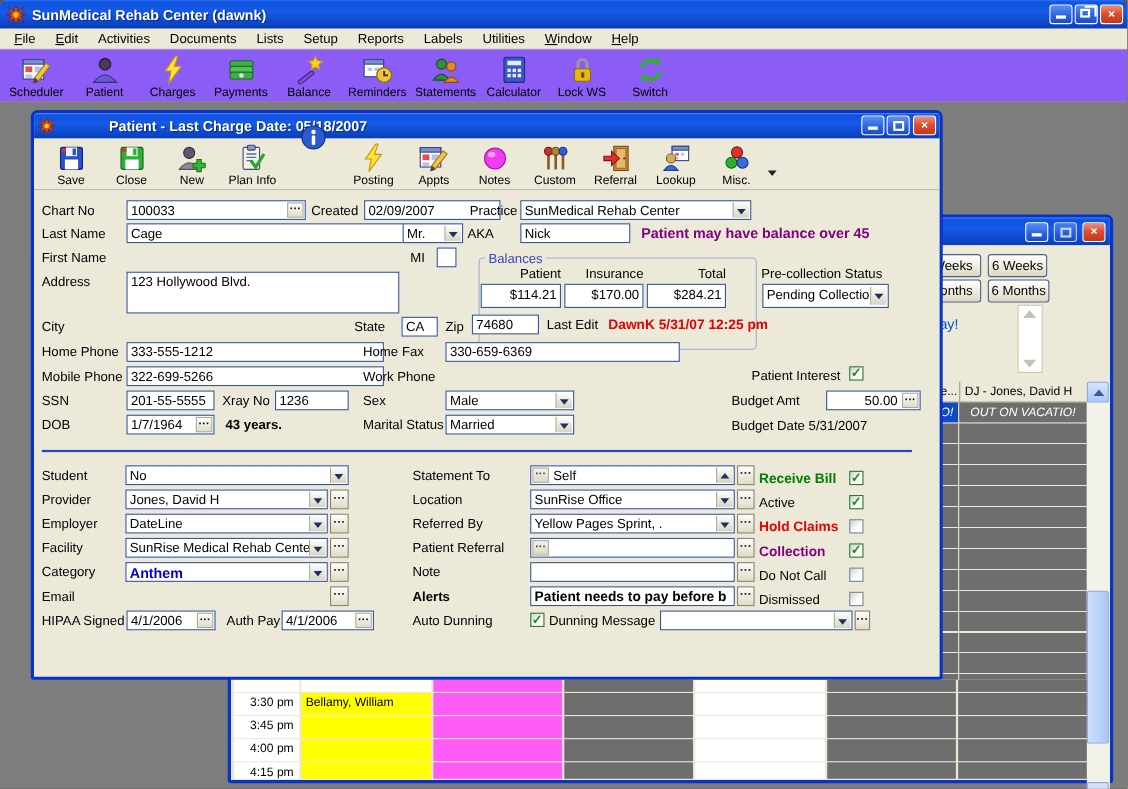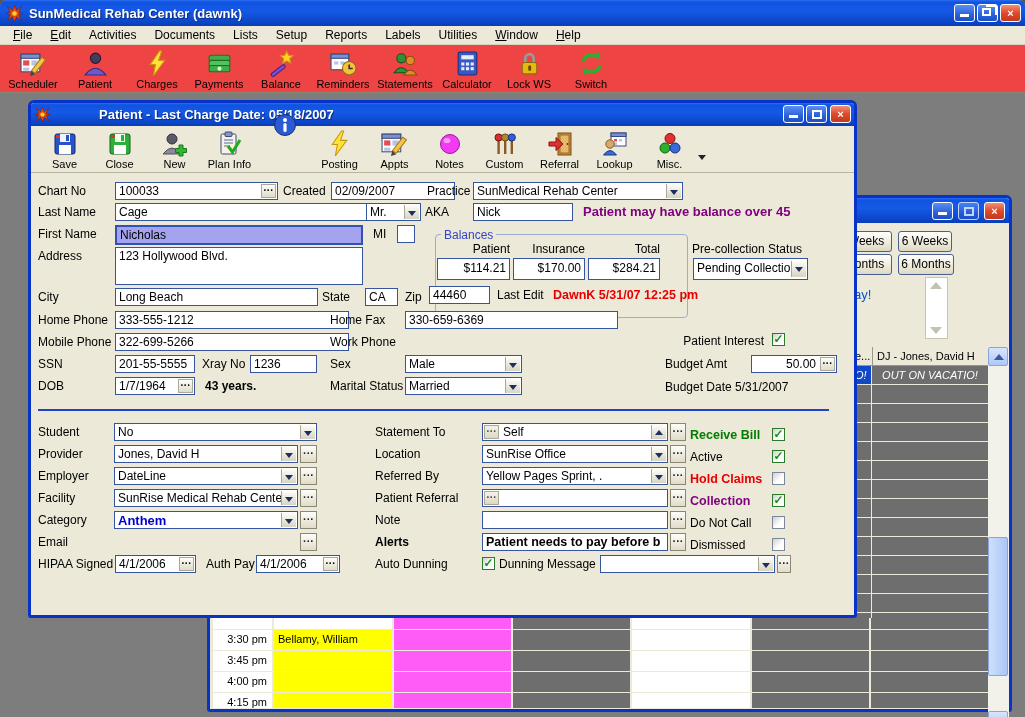--- a/index.html
+++ b/index.html
@@ -12,21 +12,21 @@
   .win-btn{position:absolute;width:21px;height:18px;border:1px solid #fff;border-radius:3px;background:linear-gradient(180deg,#5a8ff5,#2c62d8 60%,#1b4ec4);color:#fff;font-size:11px;font-weight:bold;text-align:center;line-height:16px;}
   .win-btn.close{background:linear-gradient(180deg,#f09078,#dd4a2c 50%,#c23a1c);}
   .min-glyph{position:absolute;left:5px;bottom:4px;width:9px;height:3px;background:#fff;}
   .max-glyph{position:absolute;left:5px;top:4px;width:10px;height:9px;border:2px solid #fff;}
   .rst-glyph{position:absolute;left:4px;top:3px;width:9px;height:8px;border:2px solid #fff;}
   .rst-glyph:after{content:"";position:absolute;left:2px;top:-5px;width:9px;height:8px;border:2px solid #fff;border-left:none;border-bottom:none;}
 
   
   #menu-bar{position:absolute;left:0;top:26px;width:1025px;height:19px;background:#ece9d8;border-bottom:1px solid #d8d4c0;display:flex;align-items:center;padding-left:4px;}
   .menu-item{font-size:12px;color:#000;padding:1px 9px;cursor:default;}
-  #main-toolbar{position:absolute;left:0;top:45px;width:1025px;height:48px;background:#ef4444;border-bottom:1px solid #8a8875;display:flex;align-items:stretch;padding-left:2px;}
+  #main-toolbar{position:absolute;left:0;top:45px;width:1025px;height:48px;background:#8b5cf6;border-bottom:1px solid #8a8875;display:flex;align-items:stretch;padding-left:2px;}
   .tb-item{width:62px;display:flex;flex-direction:column;align-items:center;justify-content:center;padding-top:2px;}
   .tb-item .tbl{font-size:11px;color:#000;margin-top:1px;white-space:nowrap;}
   .tbi{height:27px;display:flex;align-items:center;justify-content:center;}
 
   
   .sub-window{position:absolute;border:3px solid #0833c9;border-radius:6px 6px 3px 3px;background:#ece9d8;}
   .sub-titlebar{position:relative;height:23px;border-radius:3px 3px 0 0;gap:44px;}
 
   
   .lbl{position:absolute;font-size:12px;color:#000;white-space:nowrap;}
@@ -474,46 +474,44 @@
       <span class="lbl" style="left:7px;top:32px;">Last Name</span>
       <div class="inp" style="left:84px;top:30px;width:292px;">Cage</div>
       <div class="inp" style="left:335px;top:30px;width:55px;"><span>Mr.</span><span class="combo-arrow">
             <span class="tri-d"></span>
           </span></div>
       <span class="lbl" style="left:394px;top:32px;">AKA</span>
       <div class="inp" style="left:442px;top:30px;width:100px;">Nick</div>
       <span class="lbl" style="left:552px;top:31px;font-weight:bold;font-size:13px;color:#800080;">Patient may have balance over 45</span>
 
       <span class="lbl" style="left:7px;top:54px;">First Name</span>
-      <div class="inp" style="left:84px;top:52px;width:248px;background:#a3a3ef;border:2px solid #3350b4;height:20px;">Nicholas</div>
       <span class="lbl" style="left:342px;top:54px;">MI</span>
       <div class="inp" style="left:366px;top:52px;width:18px;"></div>
 
       <div class="grp" style="left:404px;top:61px;width:253px;height:84px;"></div>
       <span class="grp-lbl" style="left:410px;top:55px;">Balances</span>
       <span class="lbl" style="left:406px;top:69px;width:73px;text-align:right;">Patient</span>
       <span class="lbl" style="left:482px;top:69px;width:72px;text-align:right;">Insurance</span>
       <span class="lbl" style="left:557px;top:69px;width:72px;text-align:right;">Total</span>
       <div class="inp" style="left:406px;top:85px;width:73px;height:22px;text-align:right;line-height:17px;">$114.21</div>
       <div class="inp" style="left:482px;top:85px;width:72px;height:22px;text-align:right;line-height:17px;">$170.00</div>
       <div class="inp" style="left:557px;top:85px;width:72px;height:22px;text-align:right;line-height:17px;">$284.21</div>
       <span class="lbl" style="left:661px;top:69px;">Pre-collection Status</span>
       <div class="inp" style="left:662px;top:85px;width:115px;height:22px;line-height:17px;"><span>Pending Collectio</span><span class="combo-arrow" style="top:2px;bottom:2px;">
             <span class="tri-d"></span>
           </span></div>
 
       <span class="lbl" style="left:7px;top:76px;">Address</span>
       <div class="inp" style="left:84px;top:74px;width:248px;height:38px;">123 Hollywood Blvd.</div>
 
       <span class="lbl" style="left:7px;top:117px;">City</span>
-      <div class="inp" style="left:84px;top:115px;width:203px;">Long Beach</div>
       <span class="lbl" style="left:291px;top:117px;">State</span>
       <div class="inp" style="left:334px;top:115px;width:33px;">CA</div>
       <span class="lbl" style="left:374px;top:117px;">Zip</span>
-      <div class="inp" style="left:398px;top:113px;width:61px;">44460</div>
+      <div class="inp" style="left:398px;top:113px;width:61px;">74680</div>
       <span class="lbl" style="left:466px;top:115px;">Last Edit</span>
       <span class="lbl" style="left:522px;top:115px;font-weight:bold;color:#e80000;font-size:12.5px;">DawnK 5/31/07 12:25 pm</span>
 
       <span class="lbl" style="left:7px;top:140px;">Home Phone</span>
       <div class="inp" style="left:84px;top:138px;width:234px;">333-555-1212</div>
       <span class="lbl" style="left:299px;top:140px;">Home Fax</span>
       <div class="inp" style="left:374px;top:138px;width:213px;">330-659-6369</div>
 
       <span class="lbl" style="left:7px;top:162px;">Mobile Phone</span>
       <div class="inp" style="left:84px;top:160px;width:234px;">322-699-5266</div>

